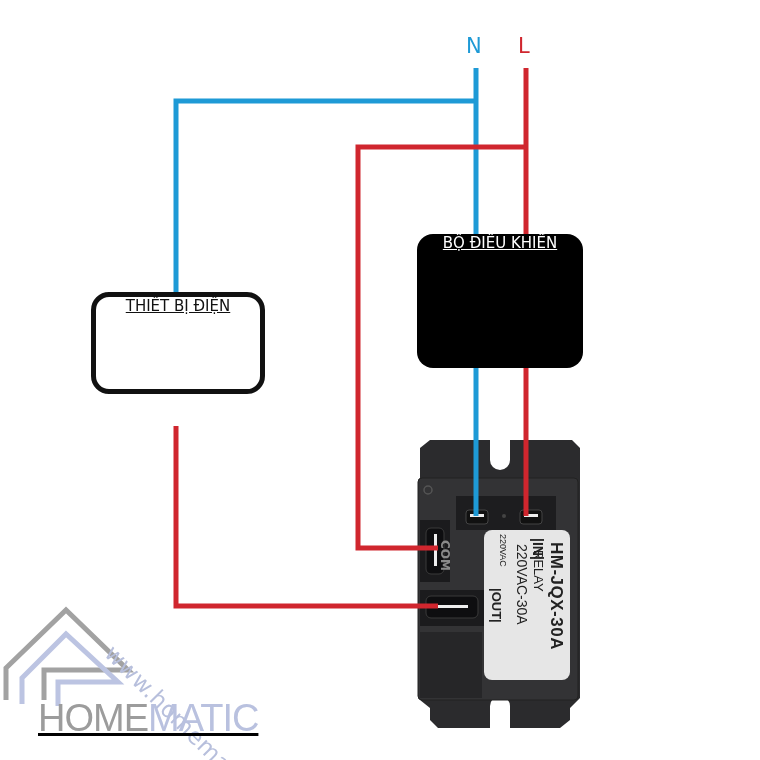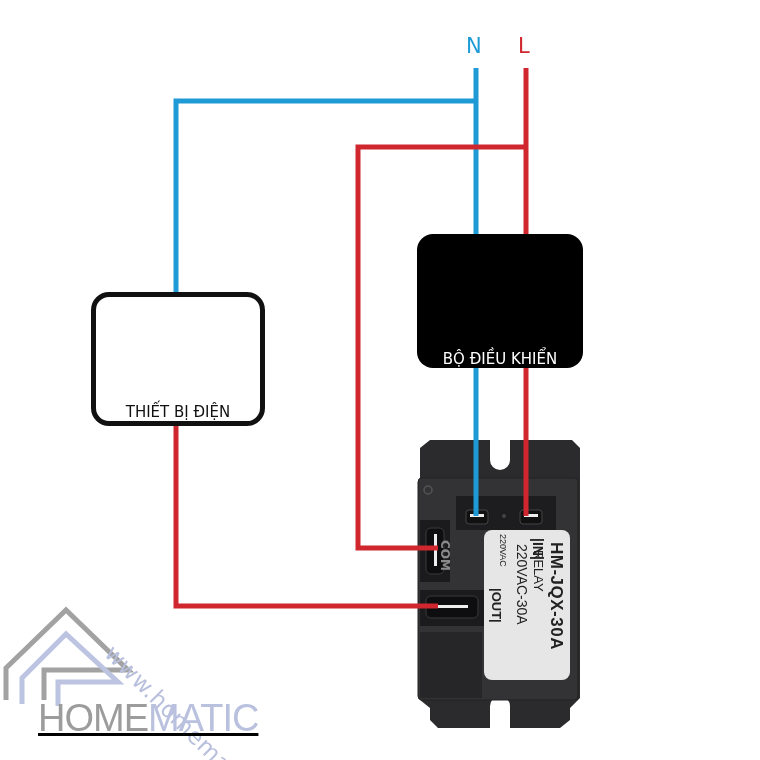--- a/index.html
+++ b/index.html
@@ -1,19 +1,19 @@
 <!DOCTYPE html>
 <html><head>
 <meta charset="utf-8">
 <style>
   html,body{margin:0;padding:0;background:#ffffff;}
   body{width:760px;height:760px;position:relative;overflow:hidden;font-family:"DejaVu Sans","Liberation Sans",sans-serif;}
   #canvas{position:absolute;left:0;top:0;width:760px;height:760px;}
-  .box{position:absolute;box-sizing:border-box;display:flex;align-items:flex-end;justify-content:center;text-align:center;}
-  .device-box{left:91px;top:292px;width:174px;height:134px;border:5px solid #111;border-radius:18px;background:#fff;color:#111;font-size:15px;}
+  .box{position:absolute;box-sizing:border-box;display:flex;align-items:flex-start;justify-content:center;text-align:center;text-decoration:underline;}
+  .device-box{left:91px;top:292px;width:174px;height:102px;border:5px solid #111;border-radius:18px;background:#fff;color:#111;font-size:15px;}
   .controller-box{left:417px;top:234px;width:166px;height:134px;border-radius:16px;background:#000;color:#fff;font-size:15px;}
   .terminal-label{position:absolute;font-family:"DejaVu Sans","Liberation Sans",sans-serif;font-size:21px;}
   .lbl-n{left:466px;top:34px;color:#1e9ad6;}
   .lbl-l{left:518px;top:34px;color:#d0262e;}
   .watermark-url{position:absolute;left:118px;top:640px;transform:rotate(45deg);transform-origin:left top;color:#b7bfdc;font-size:23px;letter-spacing:0.5px;white-space:nowrap;}
   .brand{position:absolute;left:38px;top:697px;font-size:38px;letter-spacing:-1px;white-space:nowrap;font-family:"Liberation Sans",sans-serif;text-decoration:underline;}
   .brand .home{color:#9c9c9c;}
   .brand .matic{color:#b9c1df;}
   .tagline{position:absolute;left:38px;top:772px;font-size:14px;color:#a9b2d6;white-space:nowrap;font-family:"Liberation Sans",sans-serif;}
   .relay-label{position:absolute;left:484px;top:530px;width:86px;height:150px;background:#e6e6e6;border-radius:8px;overflow:hidden;}

